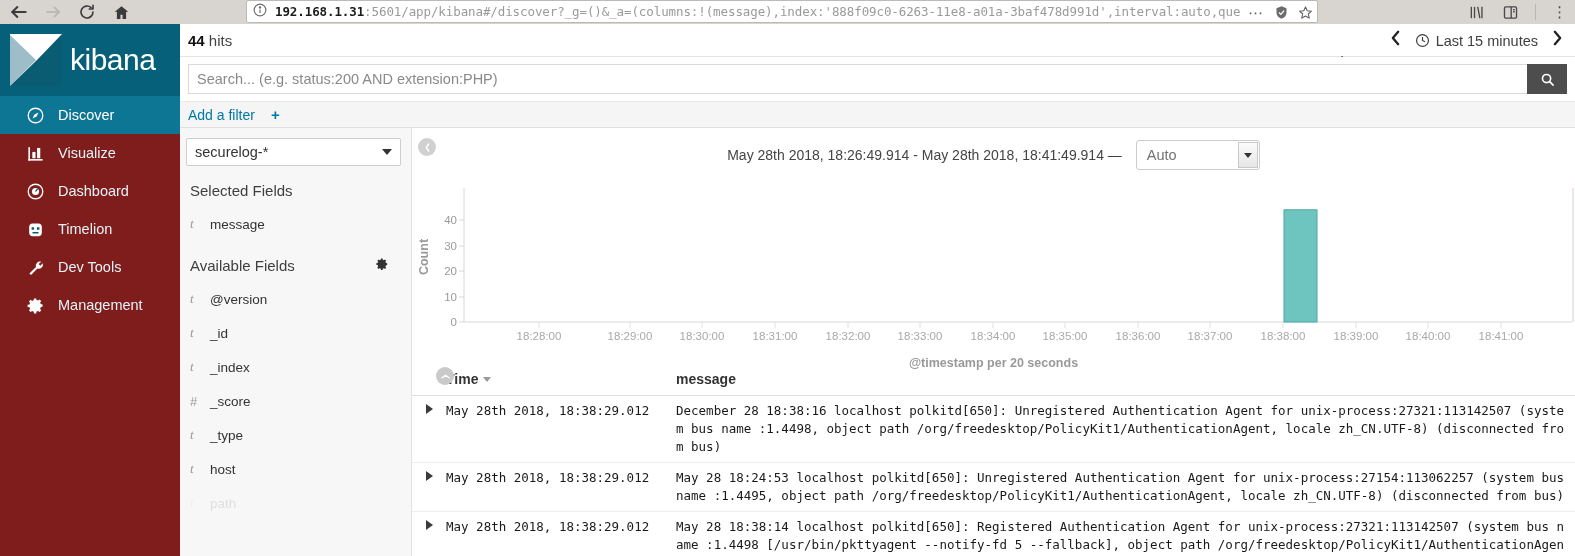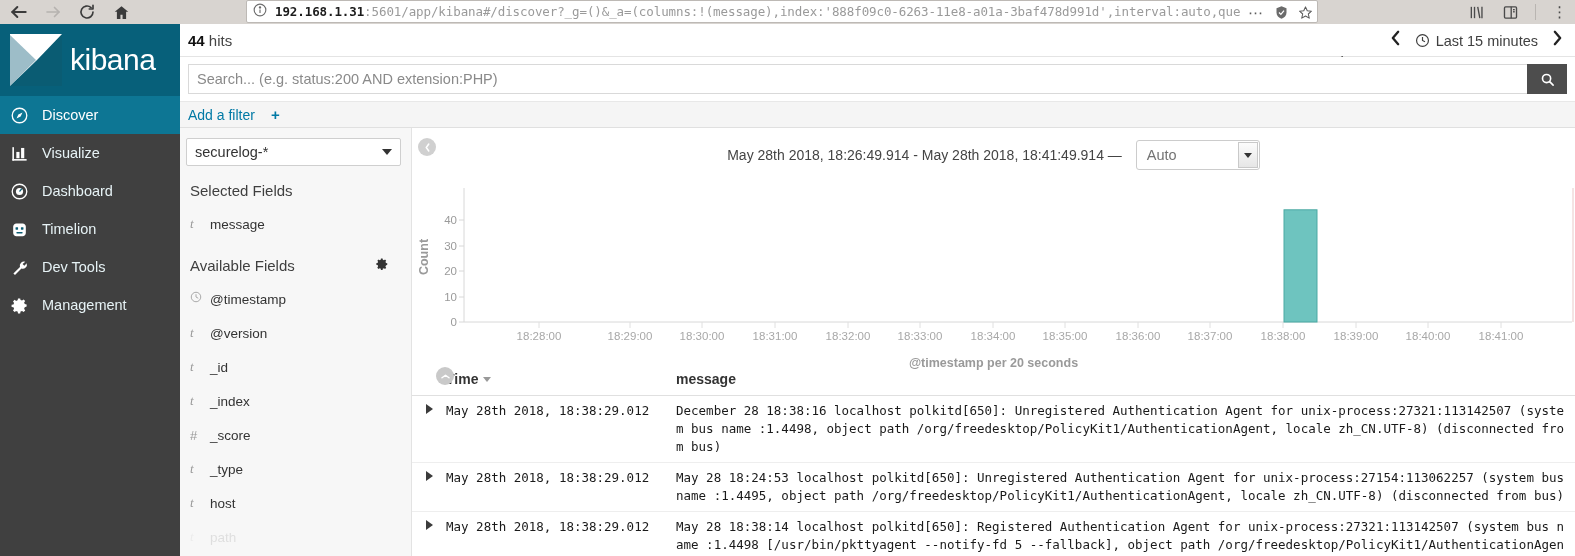--- a/index.html
+++ b/index.html
@@ -48,21 +48,21 @@
   .chrome-right {
     position: absolute; right: 4px; top: 0; height: 24px;
     display: flex; align-items: center; gap: 16px; color: #4a4a4a;
   }
   .chrome-sep { width: 1px; height: 16px; background: #b9b5b1; }
 
   
   .kb-nav {
     position: absolute; left: 0; top: 24px;
     width: 180px; height: 532px;
-    background: #404040;
+    background: #7f1d1d;
     color: #fff;
   }
   .kb-logo {
     height: 72px; display: flex; align-items: center; padding-left: 10px;
     background: #07607a;
   }
   .kb-logo-mark {
     width: 52px; height: 52px; position: relative; flex: 0 0 auto;
     background: #ffffff;
     overflow: hidden;
@@ -76,21 +76,21 @@
     position: absolute; left: 0; top: 0; width: 52px; height: 52px;
     background: #9dbdc8;
     clip-path: polygon(0 2%, 50% 50%, 0 100%);
   }
   .kb-logo-text {
     font-size: 30px; color: #fff; margin-left: 8px; font-weight: 400;
     letter-spacing: -0.5px;
   }
   .nav-item {
     height: 38px; display: flex; align-items: center;
-    padding-left: 6px; font-size: 14.5px; color: #e6f2f5;
+    padding-left: 22px; font-size: 14.5px; color: #e6f2f5;
     cursor: pointer;
   }
   .nav-item.active { background: #0d7694; color: #ffffff; }
   .nav-item .nav-ico {
     width: 26px; flex: 0 0 auto; display: flex; align-items: center; justify-content: center;
     margin-right: 10px; color: #fff;
   }
 
   
   .kb-top {
@@ -450,29 +450,20 @@
   <div class="side-head">
     <span>Available Fields</span>
     <span style="margin-right:12px;">
       <svg width="14" height="14" viewBox="0 0 24 24" fill="#333">
         <path d="M12 8.6A3.4 3.4 0 1 0 12 15.4 3.4 3.4 0 0 0 12 8.6zm9 4.8v-2.8l-2.3-.4a6.9 6.9 0 0 0-.8-1.9l1.3-1.9-2-2-1.9 1.3a6.9 6.9 0 0 0-1.9-.8L13 2.6h-2.8l-.4 2.3a6.9 6.9 0 0 0-1.9.8L6 4.4l-2 2 1.3 1.9a6.9 6.9 0 0 0-.8 1.9l-2.3.4v2.8l2.3.4c.2.7.5 1.3.8 1.9L4 18.4l2 2 1.9-1.3c.6.4 1.2.6 1.9.8l.4 2.3H13l.4-2.3c.7-.2 1.3-.5 1.9-.8l1.9 1.3 2-2-1.3-1.9c.4-.6.6-1.2.8-1.9z"></path>
       </svg>
     </span>
   </div>
 
   <div>
-    <div class="field-row">
-      <span class="ftype clock">
-        <svg width="12" height="12" viewBox="0 0 24 24" fill="none" stroke="#aaa" stroke-width="2">
-            <circle cx="12" cy="12" r="9.5"></circle>
-            <polyline points="12 6.5 12 12 16.5 14.5"></polyline>
-          </svg>
-      </span>
-      <span class="fname">@timestamp</span>
-    </div>
     <div class="field-row">
       <span class="ftype">t</span>
       <span class="fname">@version</span>
     </div>
     <div class="field-row">
       <span class="ftype">t</span>
       <span class="fname">_id</span>
     </div>
     <div class="field-row">
       <span class="ftype">t</span>

